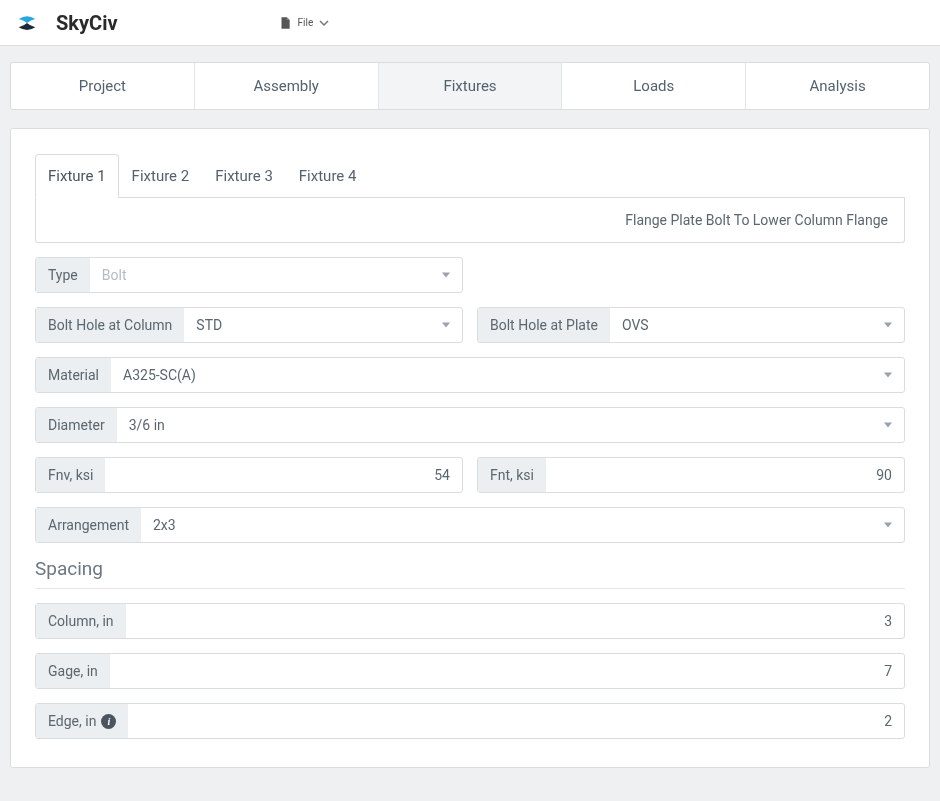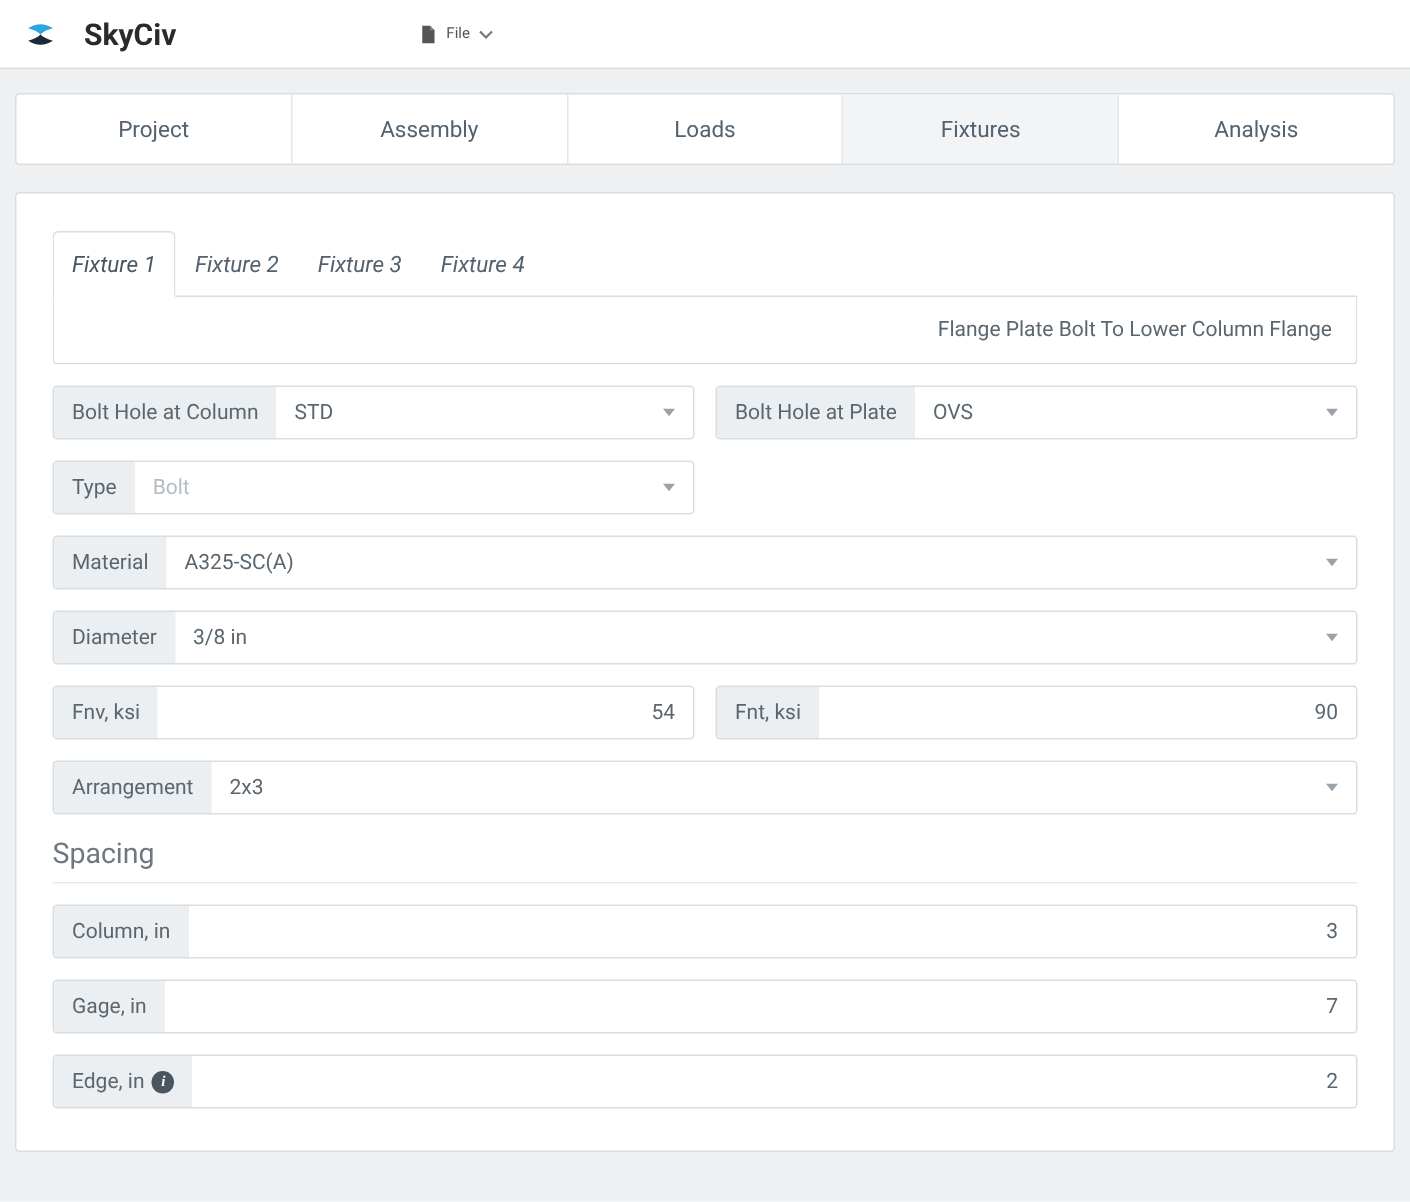--- a/index.html
+++ b/index.html
@@ -89,21 +89,20 @@
   }
   .sub-tab {
     padding: 12px 12px;
     color: #546270;
     cursor: pointer;
     font-size: 15px;
     border: 1px solid transparent;
     border-bottom: none;
     position: relative;
     top: 1px;
-    font-style: italic;
   }
   .sub-tab.active {
     border: 1px solid #d9dde0;
     border-bottom: 1px solid #fff;
     border-radius: 4px 4px 0 0;
     background: #fff;
     color: #4a5560;
   }
   .desc-box {
     border: 1px solid #d9dde0;
@@ -213,78 +212,78 @@
         <path d="M1 3l4 4 4-4" stroke="#777" stroke-width="1.5" fill="none"></path>
       </svg>
   </div>
 </div>
 
 <div class="page-wrap">
 
   <div class="main-tabs">
     <div class="main-tab">Project</div>
     <div class="main-tab">Assembly</div>
+    <div class="main-tab active">Fixtures</div>
     <div class="main-tab">Loads</div>
-    <div class="main-tab active">Fixtures</div>
     <div class="main-tab">Analysis</div>
   </div>
 
   <div class="panel">
 
     <div class="sub-tabs">
       <div class="sub-tab active">Fixture 1</div>
       <div class="sub-tab">Fixture 2</div>
       <div class="sub-tab">Fixture 3</div>
       <div class="sub-tab">Fixture 4</div>
     </div>
 
     <div class="desc-box">Flange Plate Bolt To Lower Column Flange</div>
 
     <div class="row">
       <div class="field-group half">
-        <div class="field-label">Bolt Hole at Column</div>
-        <div class="field-control">
-          <span>STD</span>
-          <span class="select-caret"></span>
-        </div>
-      </div>
-      <div class="field-group half">
-        <div class="field-label">Bolt Hole at Plate</div>
-        <div class="field-control">
-          <span>OVS</span>
-          <span class="select-caret"></span>
-        </div>
-      </div>
-    </div>
-
-    <div class="row">
-      <div class="field-group half">
         <div class="field-label">Type</div>
         <div class="field-control disabled">
           <span>Bolt</span>
           <span class="select-caret"></span>
         </div>
       </div>
     </div>
 
     <div class="row">
+      <div class="field-group half">
+        <div class="field-label">Bolt Hole at Column</div>
+        <div class="field-control">
+          <span>STD</span>
+          <span class="select-caret"></span>
+        </div>
+      </div>
+      <div class="field-group half">
+        <div class="field-label">Bolt Hole at Plate</div>
+        <div class="field-control">
+          <span>OVS</span>
+          <span class="select-caret"></span>
+        </div>
+      </div>
+    </div>
+
+    <div class="row">
       <div class="field-group">
         <div class="field-label">Material</div>
         <div class="field-control">
           <span>A325-SC(A)</span>
           <span class="select-caret"></span>
         </div>
       </div>
     </div>
 
     <div class="row">
       <div class="field-group">
         <div class="field-label">Diameter</div>
         <div class="field-control">
-          <span>3/8 in</span>
+          <span>3/6 in</span>
           <span class="select-caret"></span>
         </div>
       </div>
     </div>
 
     <div class="row">
       <div class="field-group half">
         <div class="field-label">Fnv, ksi</div>
         <div class="field-control">
           <input type="text" value="54" style="">

